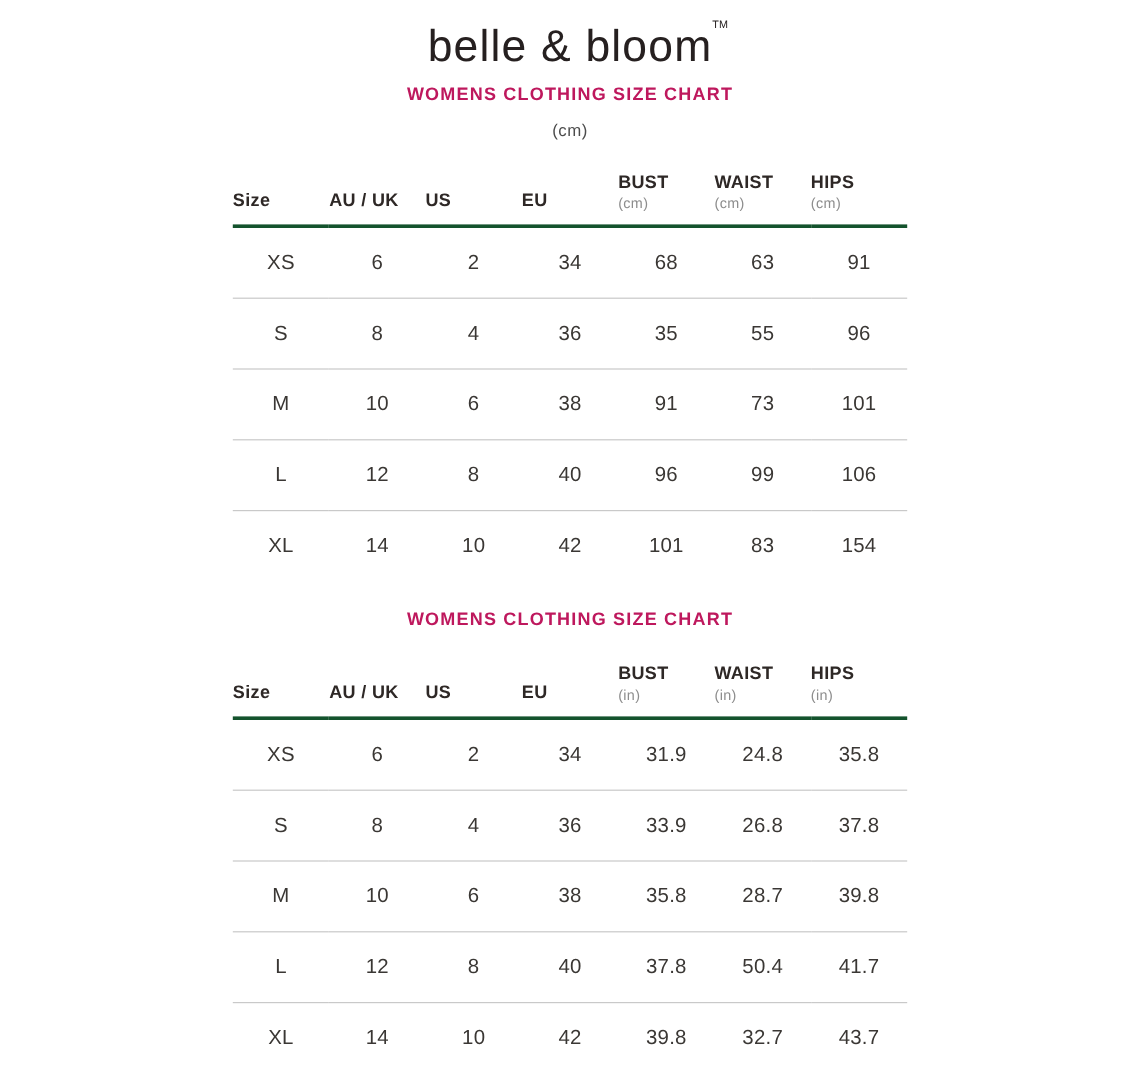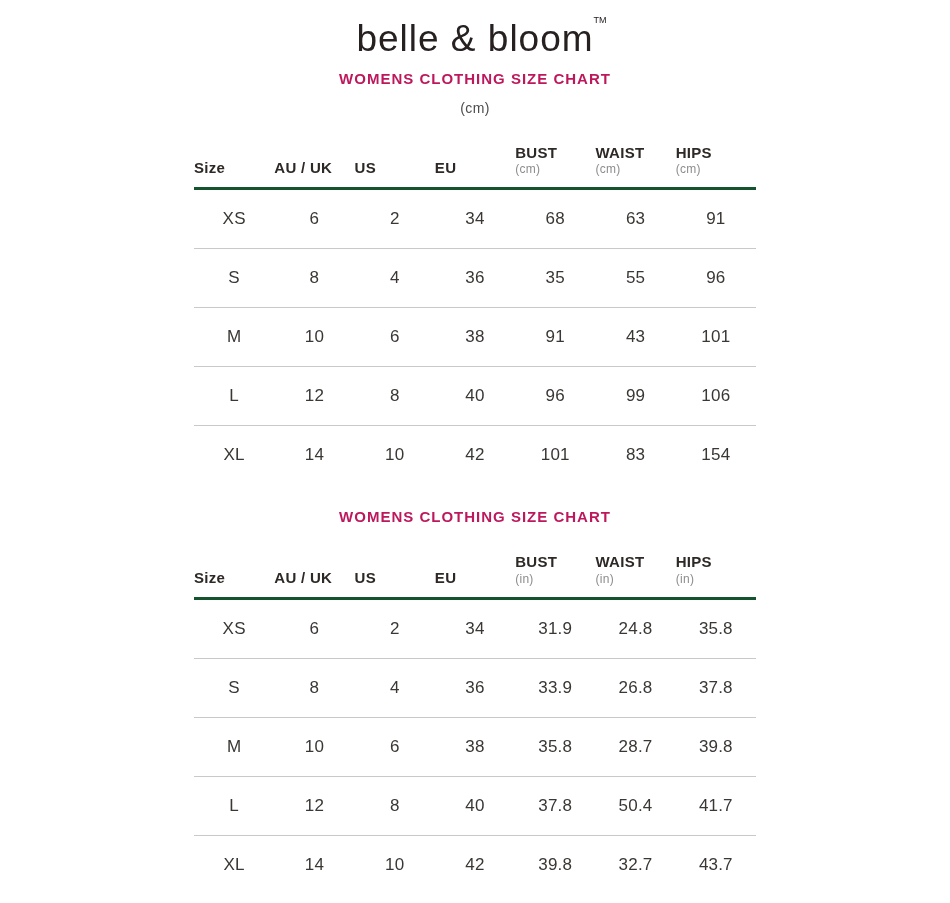--- a/index.html
+++ b/index.html
@@ -168,21 +168,21 @@
               <td>35</td>
               <td>55</td>
               <td>96</td>
             </tr>
             <tr>
               <td>M</td>
               <td>10</td>
               <td>6</td>
               <td>38</td>
               <td>91</td>
-              <td>43</td>
+              <td>73</td>
               <td>101</td>
             </tr>
             <tr>
               <td>L</td>
               <td>12</td>
               <td>8</td>
               <td>40</td>
               <td>96</td>
               <td>99</td>
               <td>106</td>

